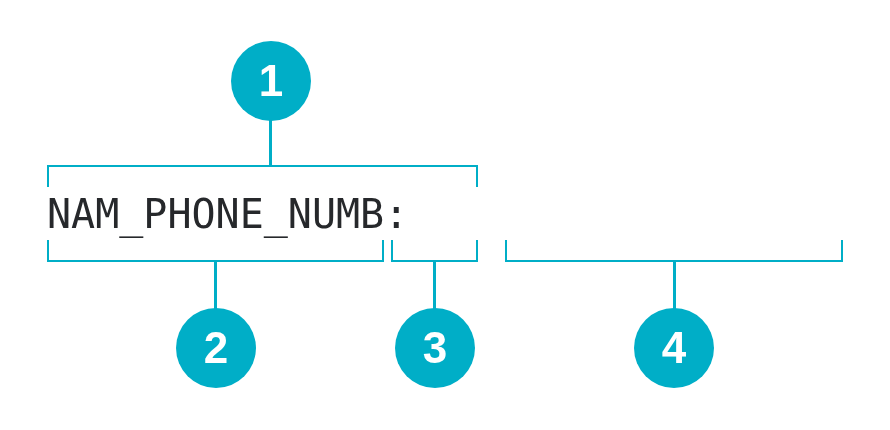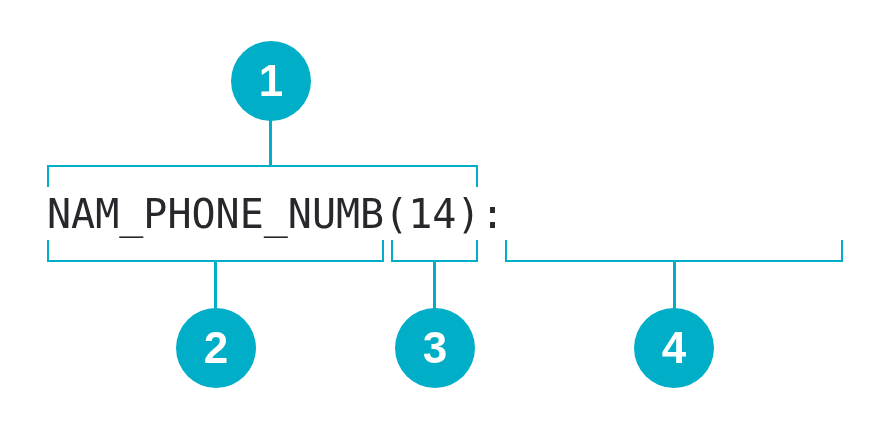--- a/index.html
+++ b/index.html
@@ -69,21 +69,21 @@
 
 <div class="canvas">
 
   <div class="badge" style="left:231px; top:41px;">
     <span>1</span>
   </div>
   <div class="stem" style="left:269px; top:119px; height:47px;"></div>
   <div class="bracket top" style="left:47px; top:165px; width:431px;"></div>
 
   <div class="codeline">
-    <span>NAM_PHONE_NUMB</span><span>(14)</span><span>:</span>
+    <span>NAM_PHONE_NUMB</span><span>:</span>
   </div>
 
   <div class="bracket bottom" style="left:47px; top:240px; width:337px;"></div>
   <div class="bracket bottom" style="left:391px; top:240px; width:87px;"></div>
   <div class="bracket bottom" style="left:505px; top:240px; width:338px;"></div>
 
   <div class="stem" style="left:214px; top:262px; height:47px;"></div>
   <div class="badge" style="left:176px; top:308px;">
     <span>2</span>
   </div>

